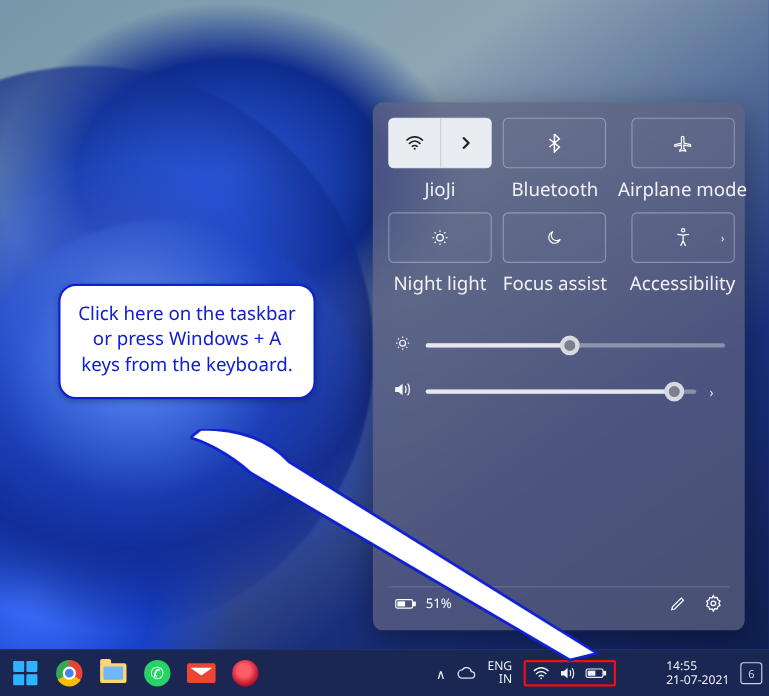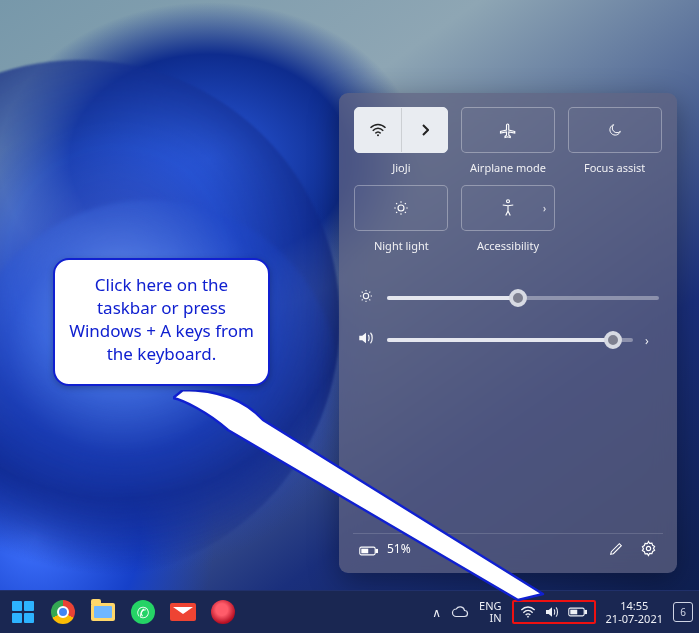--- a/index.html
+++ b/index.html
@@ -74,21 +74,21 @@
     border-color:#e9ecf1;
     color:#222;
   }
   .tile.split { padding:0; }
   .tile.split .half {
     flex:1; height:100%; display:flex; align-items:center; justify-content:center;
   }
   .tile.split .half + .half { border-left:1px solid rgba(0,0,0,.12); }
   .tile-label {
     margin-top:7px;
-    font-size:11px;
+    font-size:17px;
     color:#f1f1f4;
     text-align:center;
     white-space:nowrap;
   }
   .tile .chev {
     position:absolute; right:8px; top:50%; transform:translateY(-50%);
     font-size:10px; opacity:.9;
   }
   .tile svg, .taskbar svg, .bottom-row svg { display:block; }
 
@@ -115,28 +115,28 @@
   .slider-row .lead-icon { width:18px; text-align:center; opacity:.95; }
   .slider-row .trail { width:14px; font-size:12px; opacity:.9; }
 
   .bottom-row {
     margin-top:auto;
     display:flex; align-items:center; justify-content:space-between;
     padding:6px 6px 2px;
     font-size:12px;
     border-top:1px solid rgba(255,255,255,.15);
   }
-  .bottom-row .left { display:flex; align-items:flex-end; gap:8px; }
+  .bottom-row .left { display:flex; align-items:center; gap:8px; }
   .bottom-row .right { display:flex; align-items:center; gap:16px; }
 
   
   .callout {
     position:absolute;
     left:53px; top:258px;
-    width:217px;
+    width:234px;
     background:#fff;
     border:2.5px solid #1020d0;
     border-radius:16px;
     padding:14px 14px 18px;
     color:#1020d0;
     font-size:17px;
     line-height:1.35;
     text-align:center;
     font-weight:400;
     z-index:10;
@@ -161,21 +161,21 @@
     font-size:11px;
   }
   .task-left { display:flex; align-items:center; gap:6px; padding-left:6px; }
   .task-left .app {
     width:34px; height:34px; display:flex; align-items:center; justify-content:center;
     border-radius:4px;
   }
   .task-spacer { flex:1; }
   .tray { display:flex; align-items:center; gap:10px; padding-right:6px; height:100%; }
   .tray .lang { text-align:right; line-height:1.1; }
-  .tray .clock { text-align:center; line-height:1.2; }
+  .tray .clock { text-align:left; line-height:1.2;margin-left:36px; }
   .tray .sys-icons {
     display:flex; align-items:center; gap:8px;
     padding:3px 6px;
   }
   .tray .sys-icons.highlight {
     border:2px solid #e11;
     border-radius:2px;
   }
   .tray .notif {
     width:20px; height:20px; border:1.5px solid #cfd4e4; border-radius:3px;
@@ -222,48 +222,56 @@
         </div>
         <div class="half">
           <svg width="8" height="12" viewBox="0 0 8 12" fill="none" stroke="#222" stroke-width="2">
               <path d="M2 1l5 5-5 5"></path>
             </svg>
         </div>
       </div>
       <div class="tile-label">JioJi</div>
     </div>
 
+    <div class="tile-wrap">
+      <div class="tile">
+        <svg width="12" height="18" viewBox="0 0 12 20" fill="none" stroke="#fff" stroke-width="1.5">
+            <path d="M6 1v18l5-5-10-8m0 8l10-8-5-5"></path>
+          </svg>
+      </div>
+      <div class="tile-label">Bluetooth</div>
+    </div>
 
     <div class="tile-wrap">
       <div class="tile">
         <svg width="18" height="18" viewBox="0 0 24 24" fill="none" stroke="#fff" stroke-width="1.5">
             <path d="M21 14l-8-2V5.5a1.5 1.5 0 10-3 0V12l-8 2v2l8-1.5V19l-2 1.5V22l3.5-1L15 22v-1.5L13 19v-4.5l8 1.5v-2z"></path>
           </svg>
       </div>
       <div class="tile-label">Airplane mode</div>
     </div>
 
-
-    <div class="tile-wrap">
-      <div class="tile">
-        <svg width="16" height="16" viewBox="0 0 24 24" fill="none" stroke="#fff" stroke-width="1.5">
-            <path d="M20 14A8 8 0 1110 4a6.5 6.5 0 0010 10z"></path>
-          </svg>
-      </div>
-      <div class="tile-label">Focus assist</div>
-    </div>
 
     <div class="tile-wrap">
       <div class="tile">
         <svg width="18" height="18" viewBox="0 0 24 24" fill="none" stroke="#fff" stroke-width="1.5">
             <circle cx="12" cy="12" r="4"></circle>
             <path d="M12 3v2M12 19v2M3 12h2M19 12h2M5.5 5.5l1.4 1.4M17.1 17.1l1.4 1.4M5.5 18.5l1.4-1.4M17.1 6.9l1.4-1.4"></path>
           </svg>
       </div>
       <div class="tile-label">Night light</div>
+    </div>
+
+    <div class="tile-wrap">
+      <div class="tile">
+        <svg width="16" height="16" viewBox="0 0 24 24" fill="none" stroke="#fff" stroke-width="1.5">
+            <path d="M20 14A8 8 0 1110 4a6.5 6.5 0 0010 10z"></path>
+          </svg>
+      </div>
+      <div class="tile-label">Focus assist</div>
     </div>
 
     <div class="tile-wrap">
       <div class="tile">
         <svg width="16" height="18" viewBox="0 0 20 24" fill="none" stroke="#fff" stroke-width="1.5">
             <circle cx="10" cy="3" r="2"></circle>
             <path d="M3 8l7 1 7-1M10 9v7M7 22l3-6 3 6"></path>
           </svg>
         <span class="chev">›</span>
       </div>

